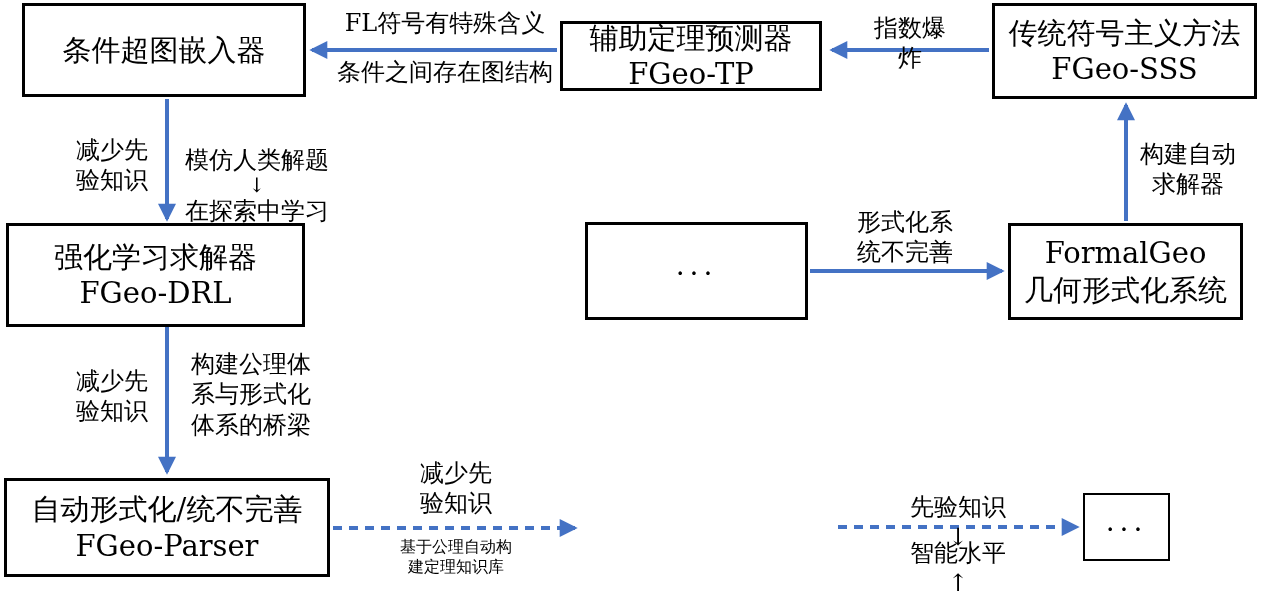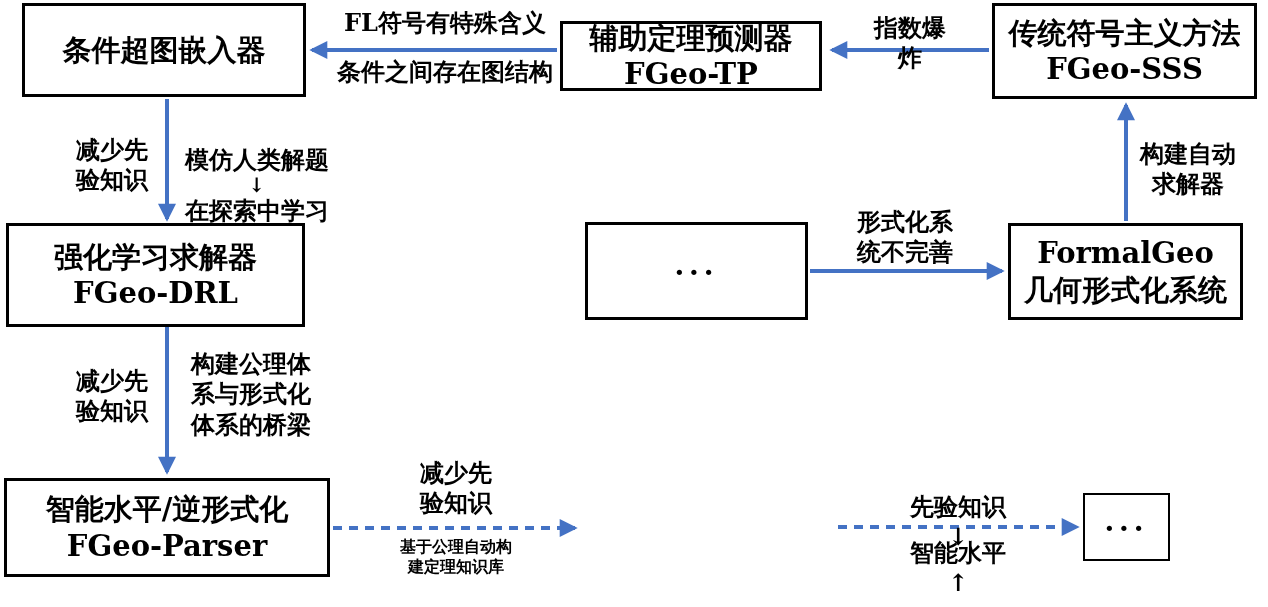--- a/index.html
+++ b/index.html
@@ -1,20 +1,19 @@
 <!DOCTYPE html>
 <html style="--arrow: #4472C4; --border: #000000; --bg: #FFFFFF; --ink: #000000;"><head>
 <meta charset="utf-8">
 <style>
   html,body{margin:0;padding:0;background:#fff;}
   .canvas{
     position:relative;width:1268px;height:607px;background:var(--bg,#fff);
     font-family:"DejaVu Serif","Liberation Serif",serif;color:var(--ink,#000);
     overflow:hidden;
-    font-weight:bold;
   }
   .arrow-layer{position:absolute;left:0;top:0;}
   .arrow-layer line{stroke:var(--arrow,#4472C4);stroke-width:4;}
   .arrow-layer line.dash{stroke-dasharray:9 7;}
   #ah path{fill:var(--arrow,#4472C4);}
   .node{
     position:absolute;box-sizing:border-box;border:3px solid var(--border,#000);
     background:#fff;display:flex;flex-direction:column;align-items:center;
     justify-content:center;text-align:center;line-height:1.25;
   }
@@ -68,21 +67,21 @@
   </div>
   <div class="node" style="left:585px;top:222px;width:223px;height:98px">
     <span class="dots">...</span>
   </div>
   <div class="node" style="left:1008px;top:223px;width:235px;height:97px">
     <span class="nt">FormalGeo</span>
     <span class="ns">几何形式化系统</span>
   </div>
 
   <div class="node" style="left:4px;top:478px;width:326px;height:99px">
-    <span class="nt">智能水平/逆形式化</span>
+    <span class="nt">自动形式化/统不完善</span>
     <span class="ns">FGeo-Parser</span>
   </div>
   <div class="node small" style="left:1083px;top:493px;width:87px;height:68px">
     <span class="dots">...</span>
   </div>
 
   <div class="lbl" style="left:330px;top:8px;width:230px">FL符号有特殊含义</div>
   <div class="lbl" style="left:326px;top:57px;width:238px">条件之间存在图结构</div>
   <div class="lbl" style="left:863px;top:13px;width:94px">指数爆炸</div>
   <div class="lbl" style="left:70px;top:135px;width:84px">减少先

